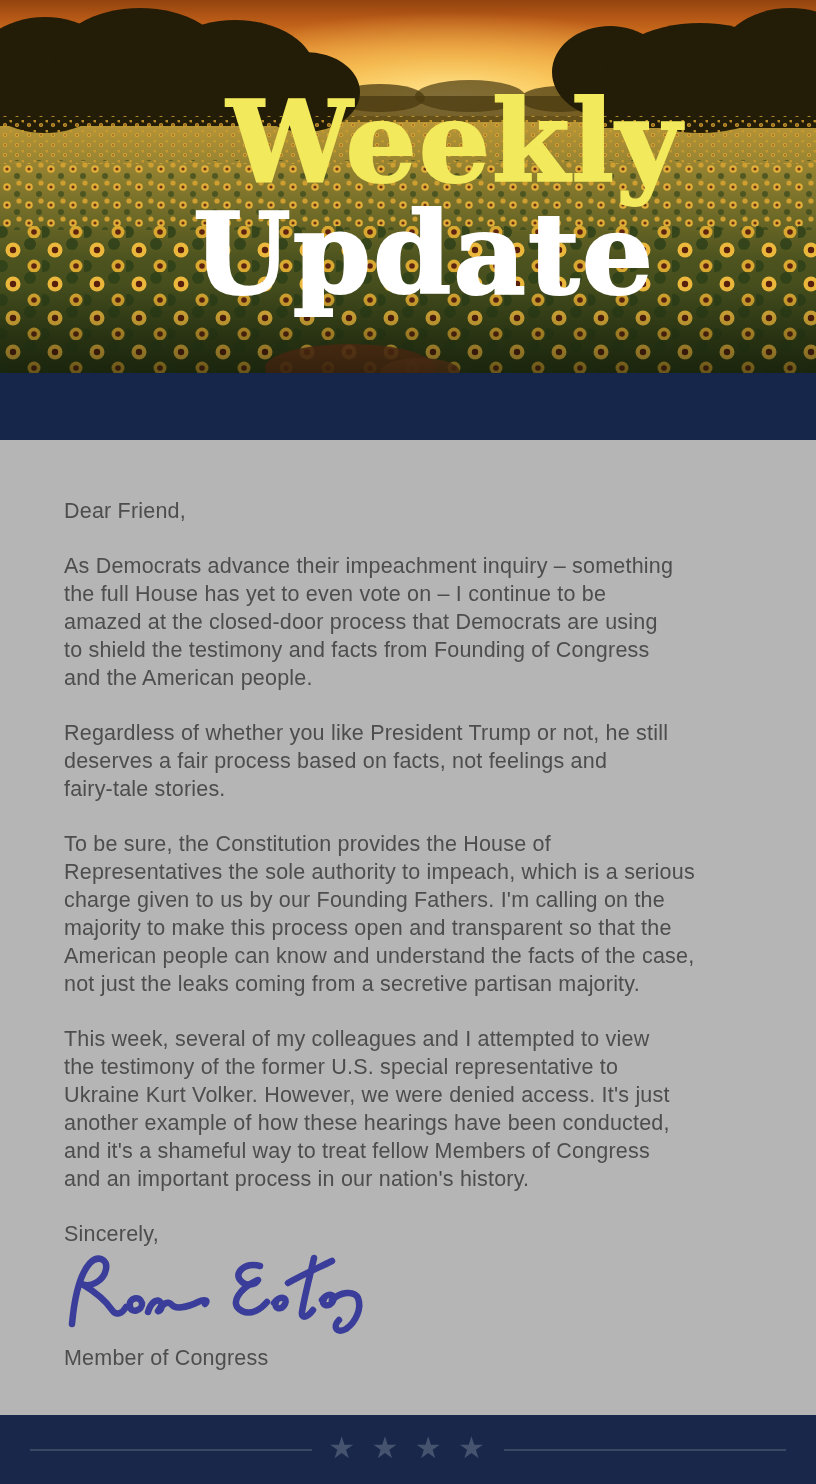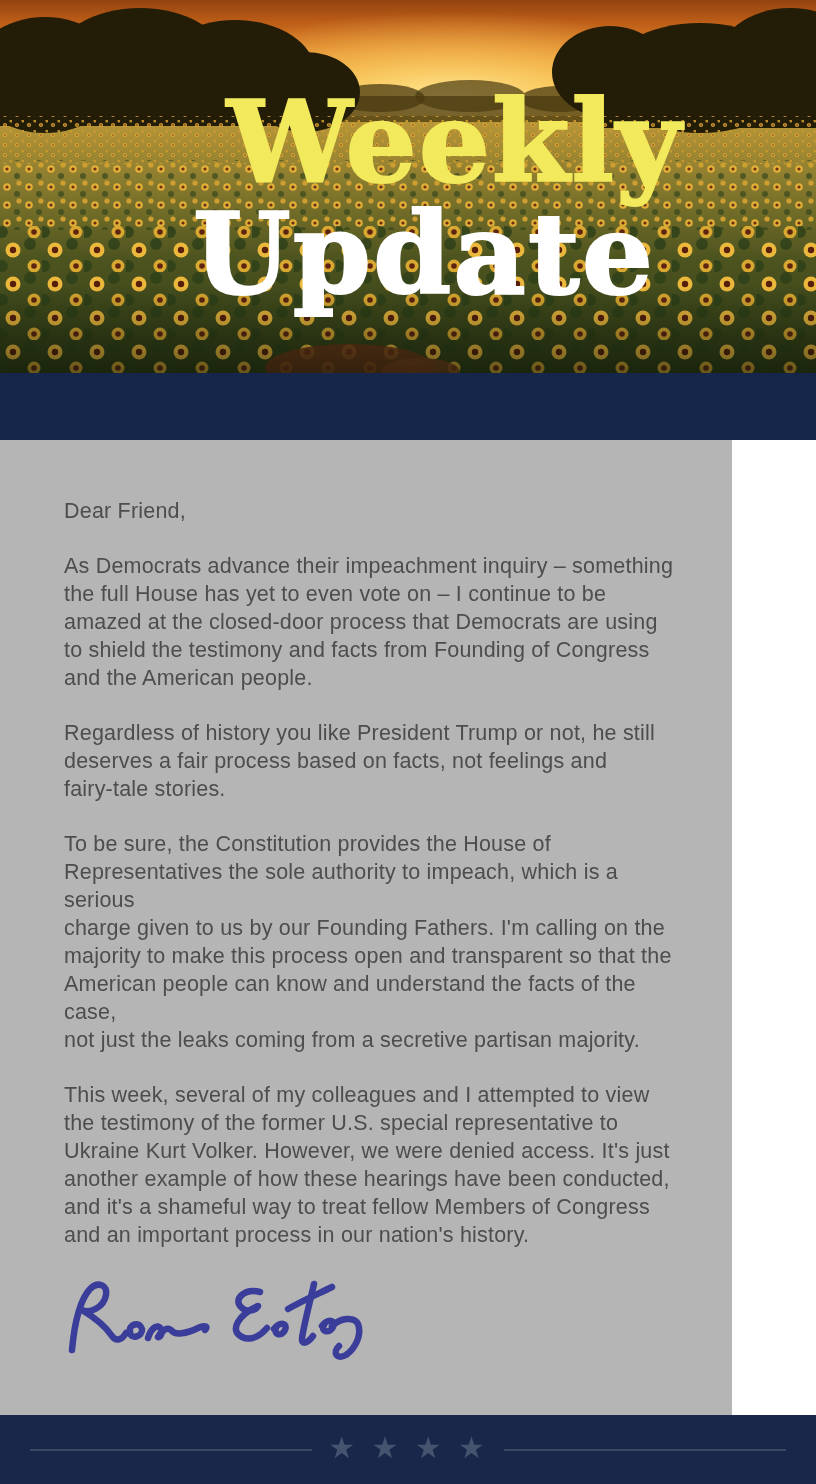--- a/index.html
+++ b/index.html
@@ -22,21 +22,21 @@
     -webkit-text-stroke:2px currentColor;letter-spacing:2px;
   }
   .hero-title.line1{top:86px;font-size:112px;color:var(--title-yellow,#f2e95c);padding-left:47px;}
   .hero-title.line2{top:198px;font-size:112px;color:var(--title-white,#ffffff);margin-left:16px;}
 
   
   .band{width:816px;height:67px;background:var(--navy-band,#16264a);}
 
   
   .letter{
-    box-sizing:border-box;width:732px;height:975px;
+    box-sizing:border-box;width:816px;height:975px;
     background:var(--letter-background,#b5b5b5);
     color:var(--body-text,#4d4d4d);
     padding:57px 56px 0 64px;
     font-size:21.5px;line-height:28px;letter-spacing:.2px;
   }
   .letter p{margin:0 0 27px 0;white-space:pre-line;}
   .letter p.closing{margin-bottom:0;}
   .signature{display:block;margin:2px 0 0 0;}
   .sig-title{margin:6px 0 0 0 !important;}
 
@@ -143,50 +143,52 @@
 
   <div class="band"></div>
 
   <div class="letter">
     <p class="salutation">Dear Friend,</p>
     <p class="par">As Democrats advance their impeachment inquiry – something
 the full House has yet to even vote on – I continue to be
 amazed at the closed-door process that Democrats are using
 to shield the testimony and facts from Founding of Congress
 and the American people.</p>
-    <p class="par">Regardless of history you like President Trump or not, he still
+    <p class="par">Regardless of whether you like President Trump or not, he still
 deserves a fair process based on facts, not feelings and
 fairy-tale stories.</p>
     <p class="par">To be sure, the Constitution provides the House of
 Representatives the sole authority to impeach, which is a serious
 charge given to us by our Founding Fathers. I'm calling on the
 majority to make this process open and transparent so that the
 American people can know and understand the facts of the case,
 not just the leaks coming from a secretive partisan majority.</p>
     <p class="par">This week, several of my colleagues and I attempted to view
 the testimony of the former U.S. special representative to
 Ukraine Kurt Volker. However, we were denied access. It's just
 another example of how these hearings have been conducted,
 and it's a shameful way to treat fellow Members of Congress
 and an important process in our nation's history.</p>
+    <p class="closing">Sincerely,</p>
 
     <svg class="signature" width="312" height="88" viewBox="0 0 312 88" aria-hidden="true" fill="none" stroke="var(--signature-blue,#3a3d99)" stroke-width="6.5" stroke-linecap="round" stroke-linejoin="round">
 
       <path d="M8,74 C10,52 14,26 26,13 C34,5 44,9 42,19 C40,31 26,38 18,34 C28,40 40,48 48,60 C52,66 58,64 62,57"></path>
       <path d="M66,56 C64,48 76,45 78,53 C79,61 66,64 66,56"></path>
       <path d="M84,62 C87,52 94,47 97,53 C99,57 96,62 94,61 C98,54 104,50 108,55 C111,59 122,58 134,52 C140,49 145,50 141,54"></path>
 
       <path d="M196,16 C180,12 168,24 178,32 C184,37 192,34 194,30 C176,38 164,54 178,61 C188,66 198,58 203,52"></path>
       <path d="M210,53 C216,45 224,47 221,54 C218,61 209,59 212,52"></path>
       <path d="M250,8 C246,26 240,48 238,62 C237,69 243,68 249,60"></path>
       <path d="M224,33 C238,25 254,18 268,11"></path>
       <path d="M258,50 C264,42 272,44 269,51 C266,58 256,56 260,49"></path>
       <path d="M268,50 C276,42 290,40 294,48 C298,58 292,72 282,79 C273,84 268,77 275,70"></path>
     </svg>
 
+    <p class="sig-title">Member of Congress</p>
   </div>
 
   <div class="footer">
     <div class="rule"></div>
     <div class="stars">★ ★ ★ ★</div>
     <div class="rule"></div>
   </div>
 
 </div>
 

